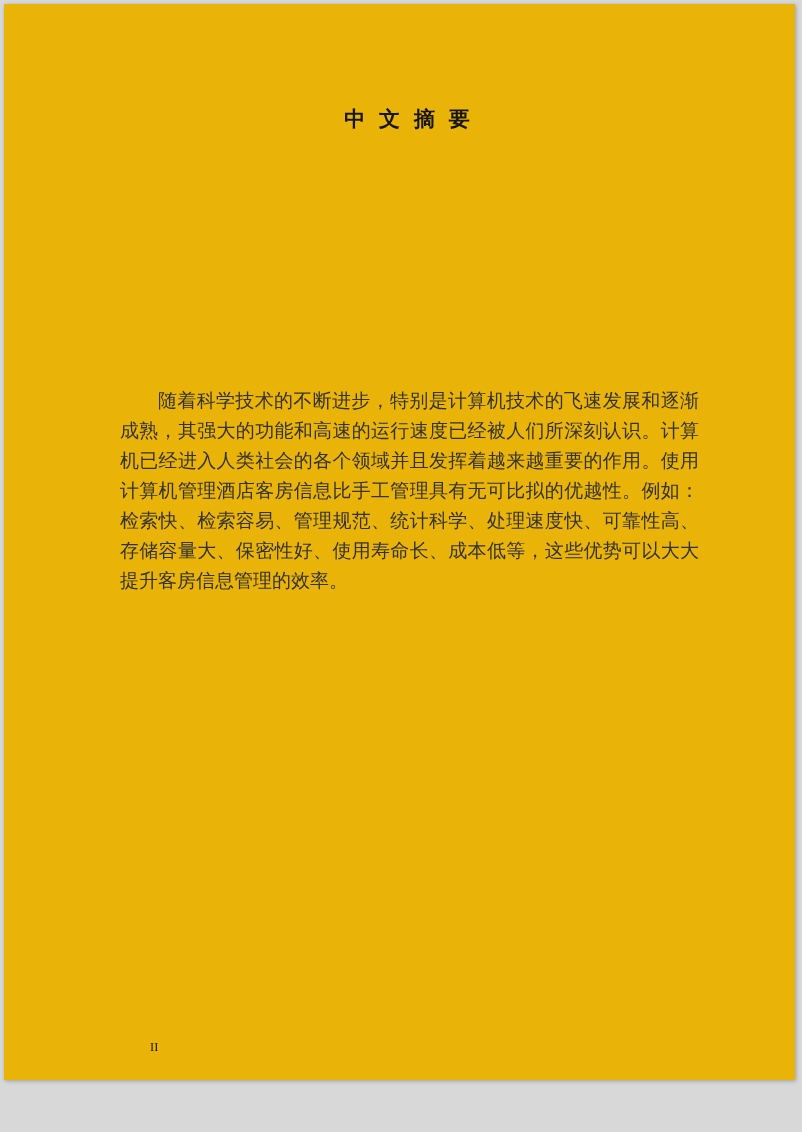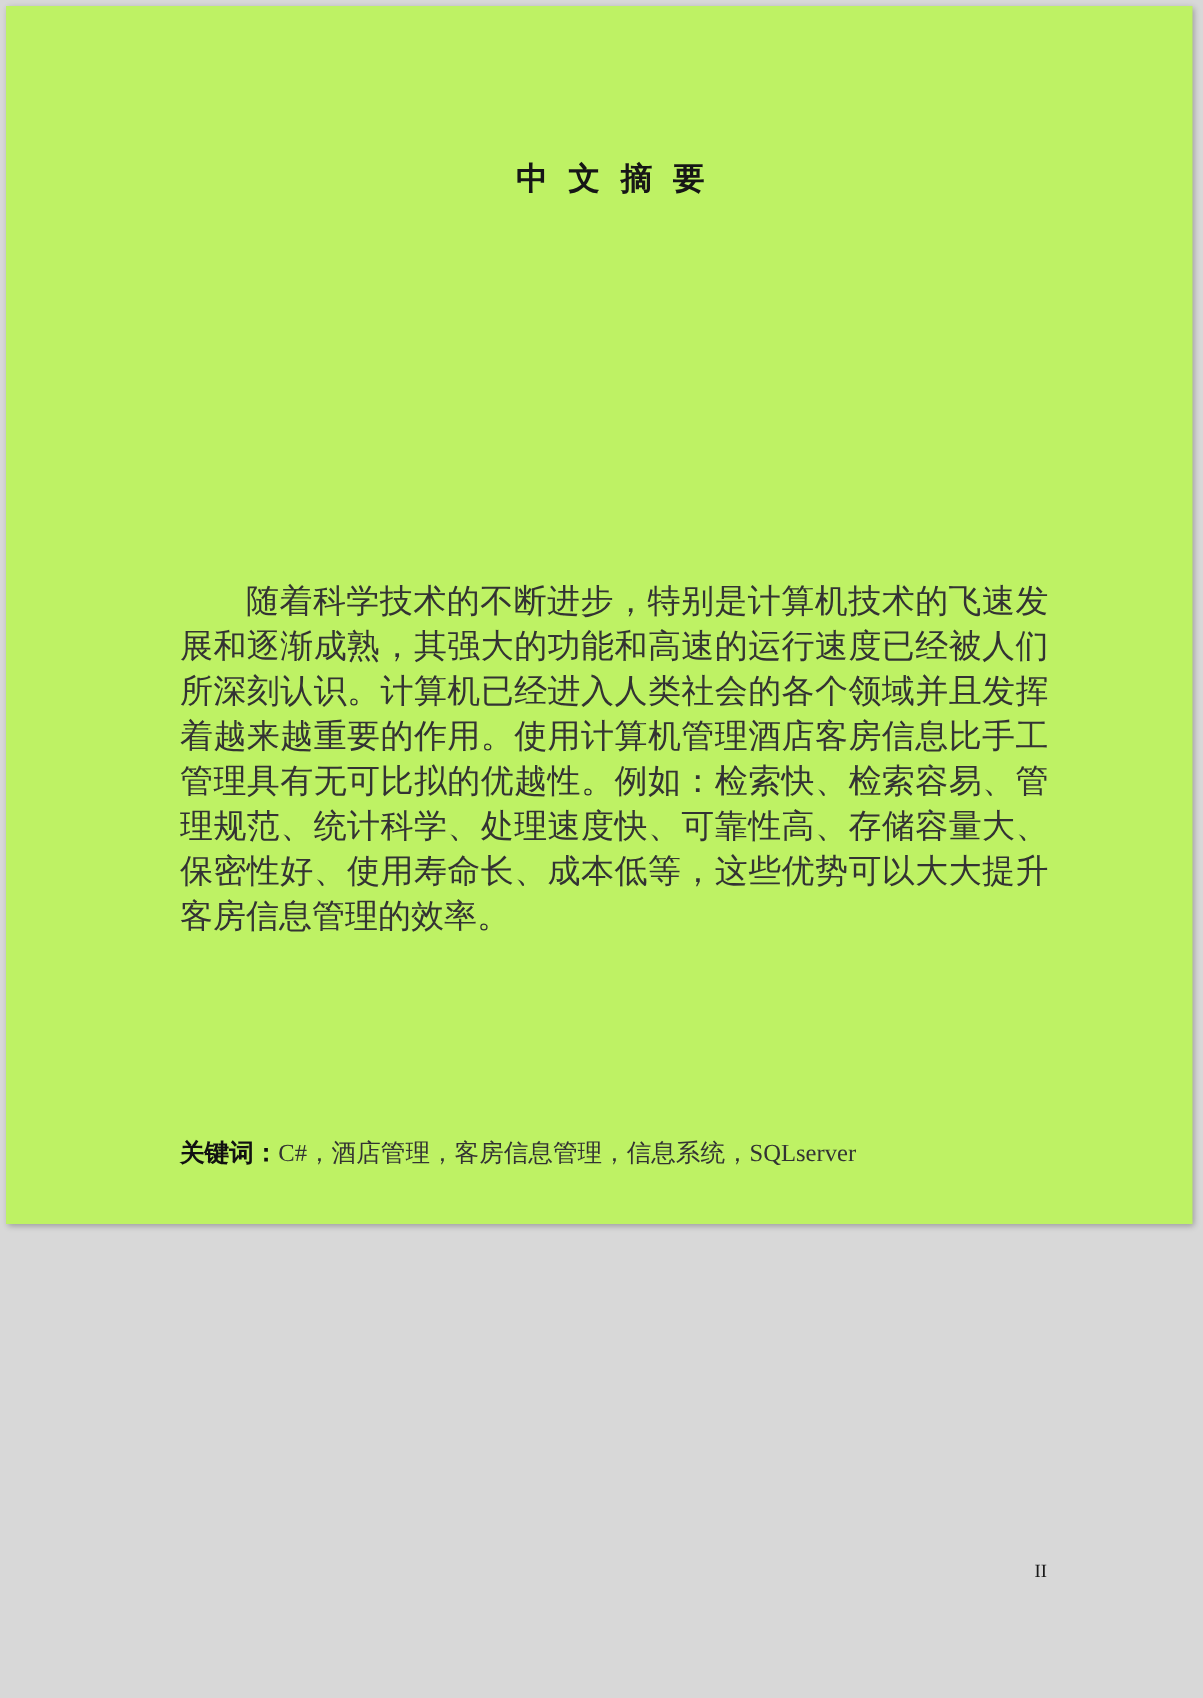--- a/index.html
+++ b/index.html
@@ -8,22 +8,22 @@
     height: 1132px;
     background: #d8d8d8;
     position: relative;
     overflow: hidden;
   }
   .page {
     position: absolute;
     top: 4px;
     left: 4px;
     width: 791px;
-    height: 812px;
-    background: #bef264;
+    height: 1076px;
+    background: #eab308;
     box-shadow: 1px 1px 4px rgba(0,0,0,0.28);
   }
   .doc-title {
     position: absolute;
     top: 101px;
     left: 116px;
     width: 578px;
     text-align: center;
     font-family: "Liberation Sans", "DejaVu Sans", sans-serif;
     font-weight: 700;
@@ -44,21 +44,21 @@
     letter-spacing: 1px;
     color: #161616;
     white-space: pre;
   }
   .abstract-paragraph {
     position: absolute;
     left: 116px;
     width: 579px;
     margin: 0;
     font-family: "Liberation Serif", "DejaVu Serif", serif;
-    font-size: 22px;
+    font-size: 19px;
     line-height: 30px;
     text-align: justify;
     text-indent: 2em;
     color: #333333;
   }
   .paragraph-1 { top: 382px; }
   .paragraph-2 { top: 562px; }
   .keywords-line {
     position: absolute;
     top: 750px;
@@ -76,37 +76,34 @@
   }
   .keywords-text {
     font-family: "Liberation Serif", "DejaVu Serif", serif;
     color: #333333;
   }
   .page-number {
     position: absolute;
     top: 1036px;
     left: 116px;
     width: 578px;
-    text-align: right;
+    text-align: left;
     text-indent: 30px;
     font-family: "Liberation Serif", "DejaVu Serif", serif;
     font-size: 12.5px;
     color: #1a1a1a;
   }
 </style>
 </head>
 <body>
 
 <div class="page">
 
   <div class="doc-title">中 文 摘 要</div>
 
 
   <p class="abstract-paragraph paragraph-1">随着科学技术的不断进步，特别是计算机技术的飞速发展和逐渐成熟，其强大的功能和高速的运行速度已经被人们所深刻认识。计算机已经进入人类社会的各个领域并且发挥着越来越重要的作用。使用计算机管理酒店客房信息比手工管理具有无可比拟的优越性。例如：检索快、检索容易、管理规范、统计科学、处理速度快、可靠性高、存储容量大、保密性好、使用寿命长、成本低等，这些优势可以大大提升客房信息管理的效率。</p>
 
 
-  <p class="keywords-line">
-    <span class="keywords-label">关键词：</span><span class="keywords-text">C#，酒店管理，客房信息管理，信息系统，SQLserver</span>
-  </p>
 
   <div class="page-number">II</div>
 
 </div>
 
 </body></html>

